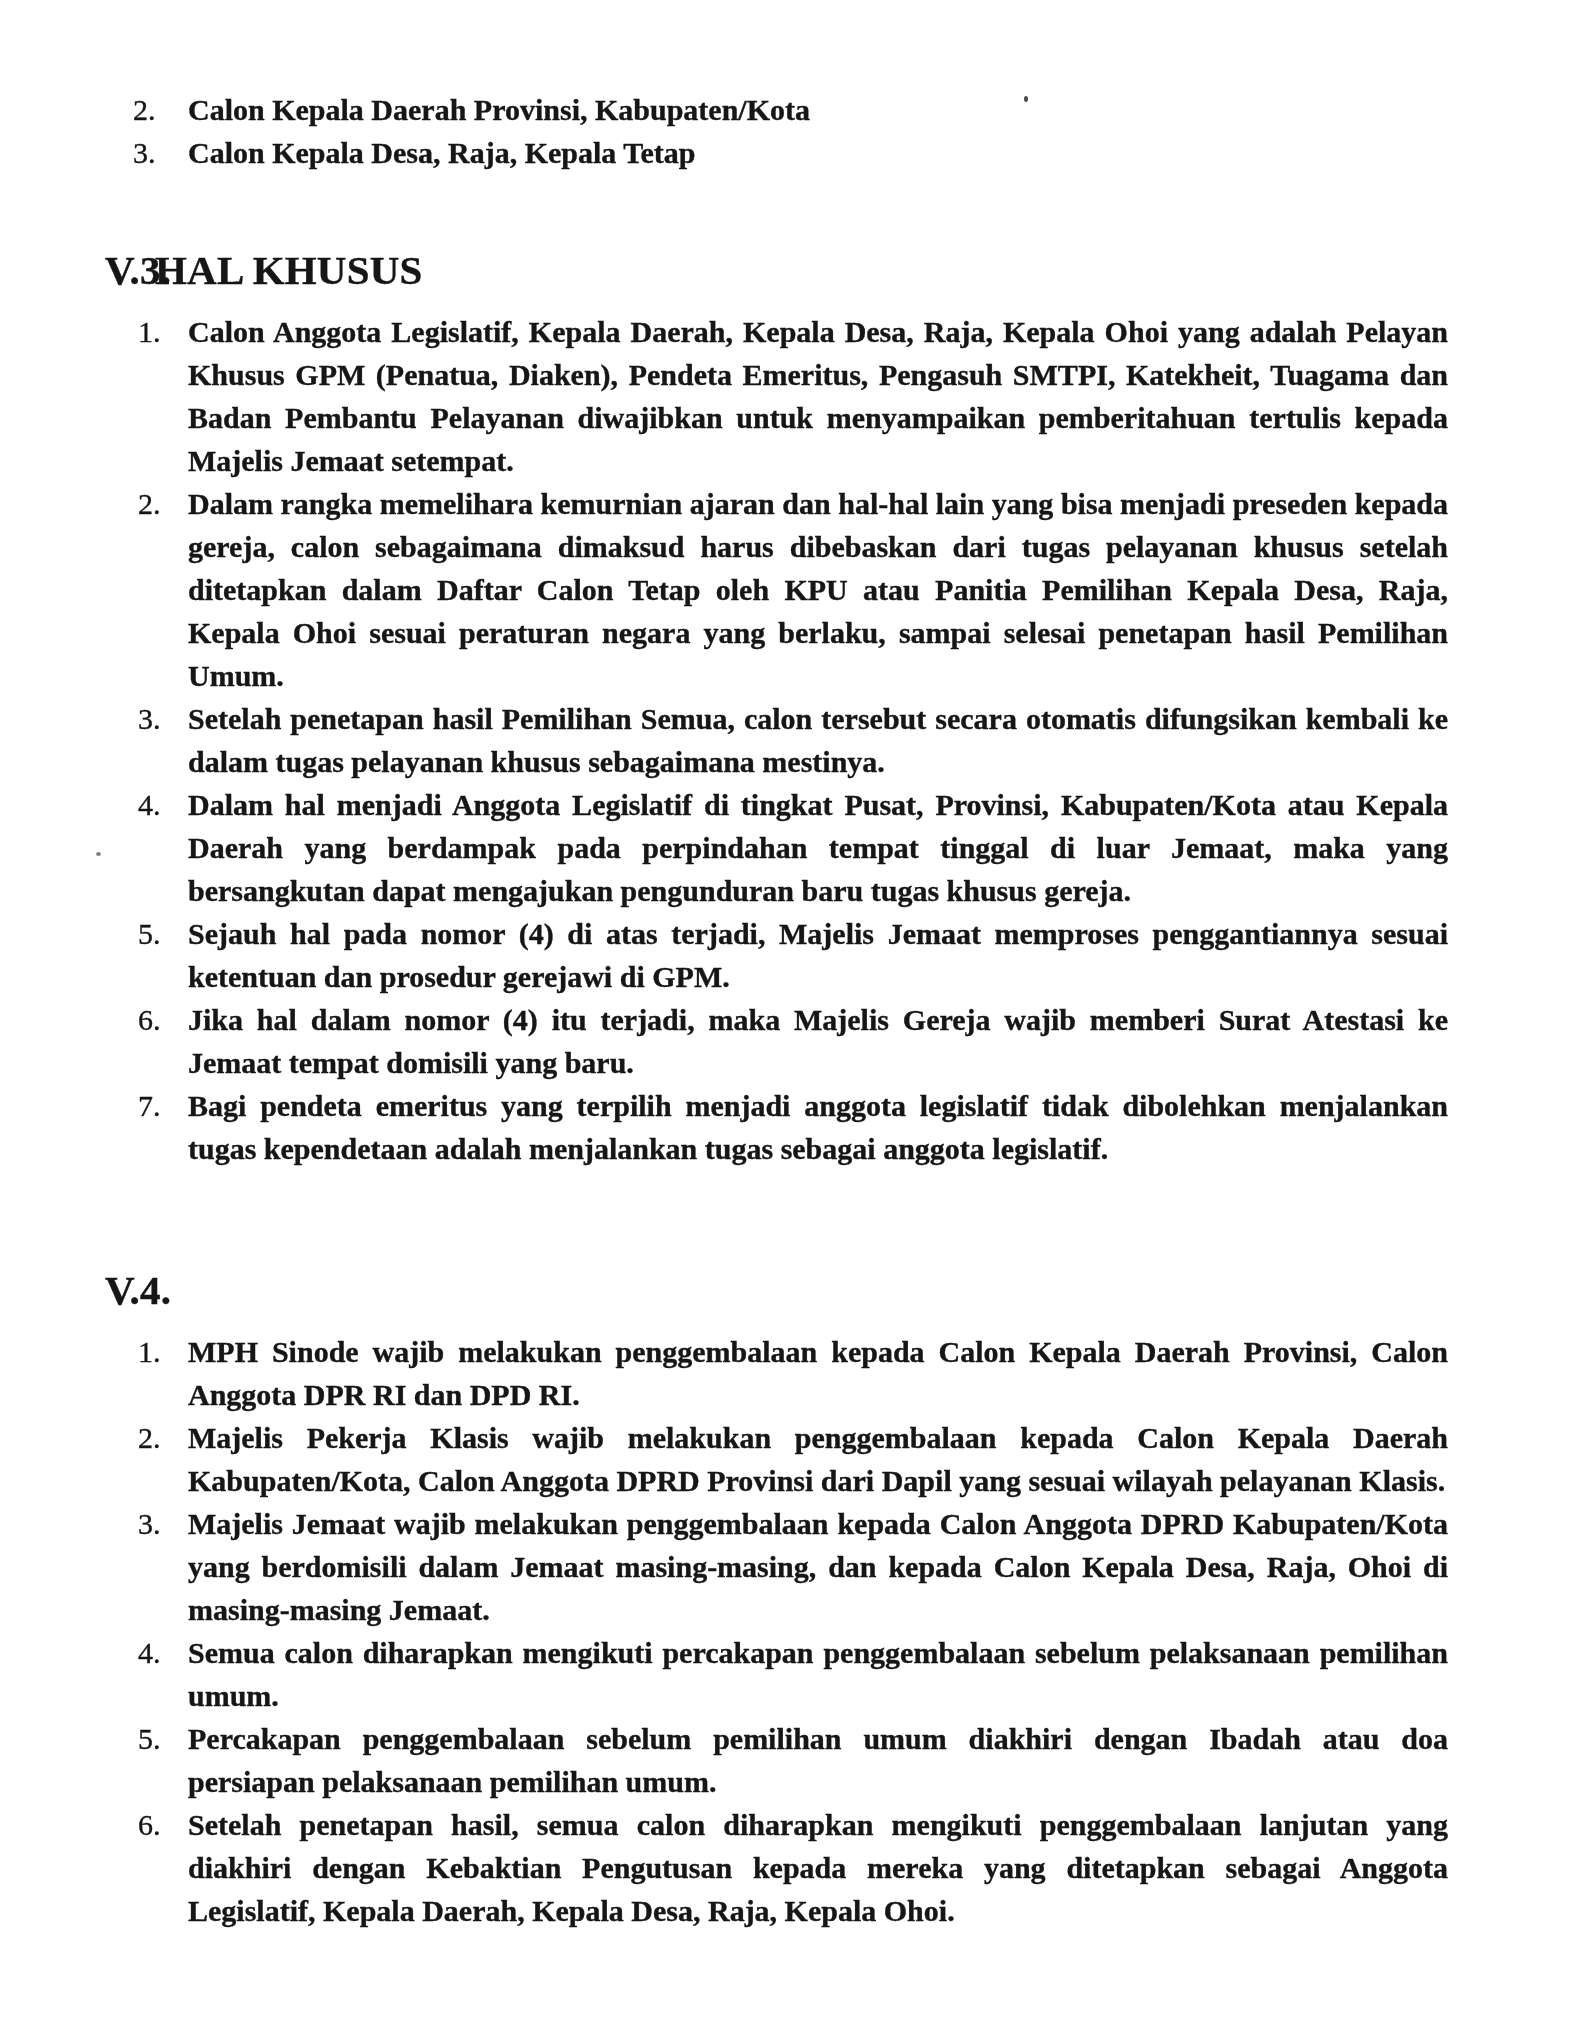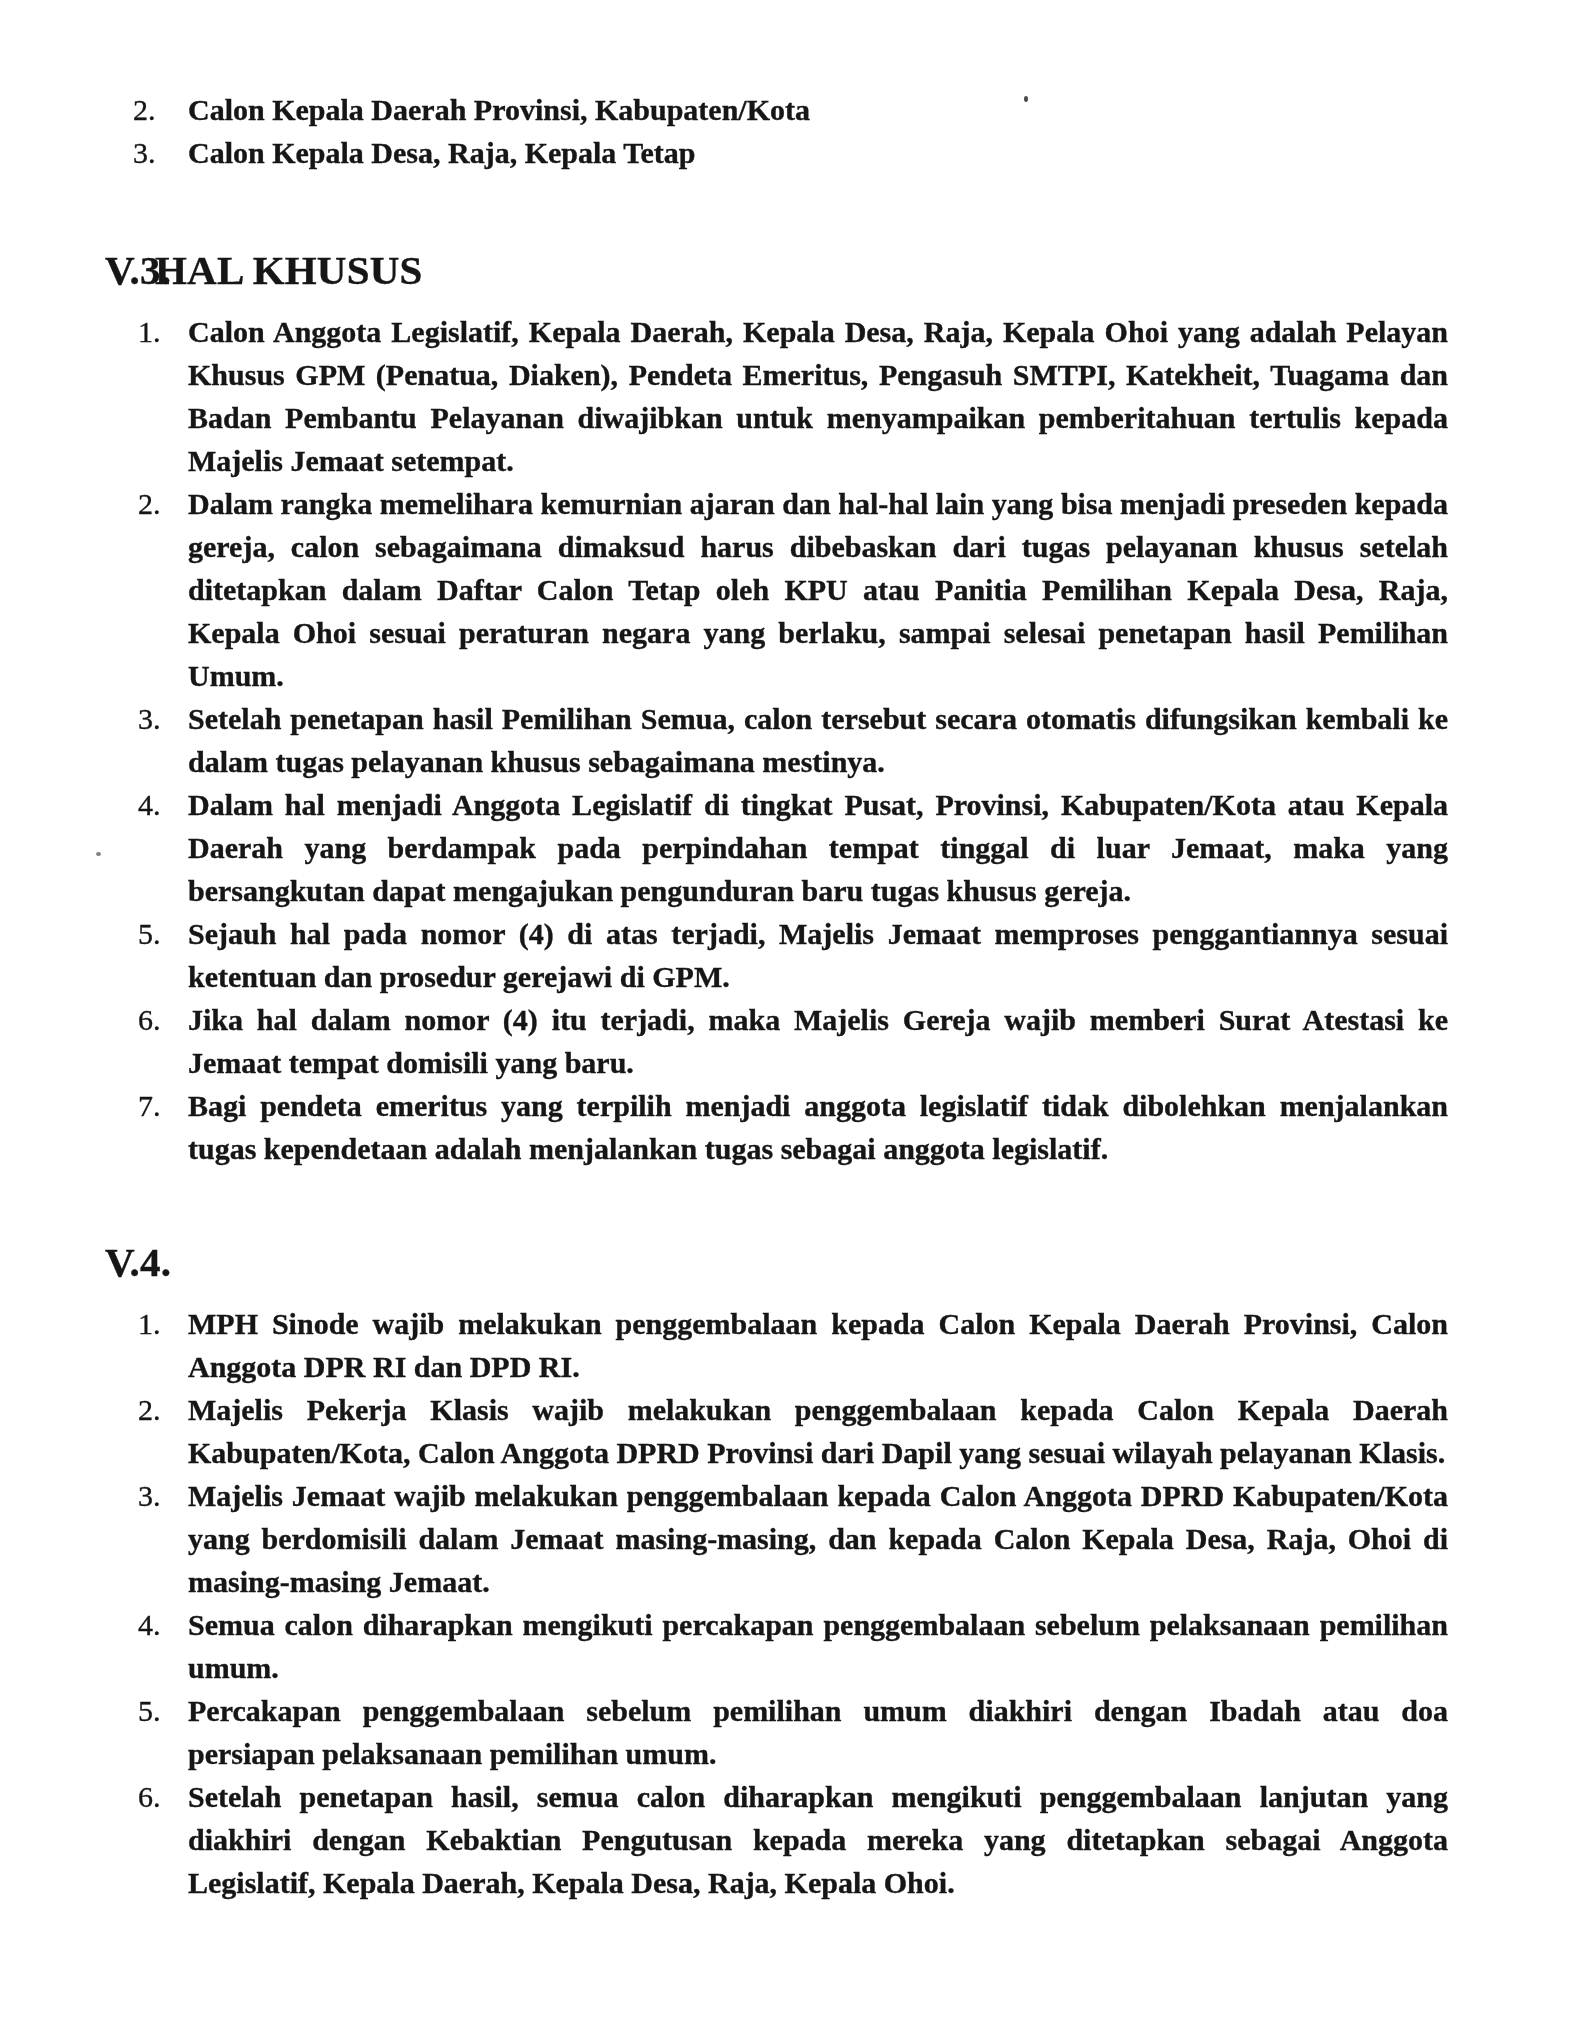--- a/index.html
+++ b/index.html
@@ -44,21 +44,21 @@
     font-weight: bold;
     font-size: 41px;
     line-height: 40px;
     letter-spacing: 0.2px;
   }
   .section-heading .sec-num {
     width: 50px;
     flex-shrink: 0;
   }
   .sec3-heading { margin-top: 76px; }
-  .sec4-heading { margin-top: 72px; }
+  .sec4-heading { margin-top: 100px; }
   .sec-items {
     margin-top: 20px;
     margin-left: 33px;
   }
   .sec-items .li .num { width: 50px; }
   .artifact-dot {
     position: absolute;
     background: #4a4a4a;
     border-radius: 50%;
   }

